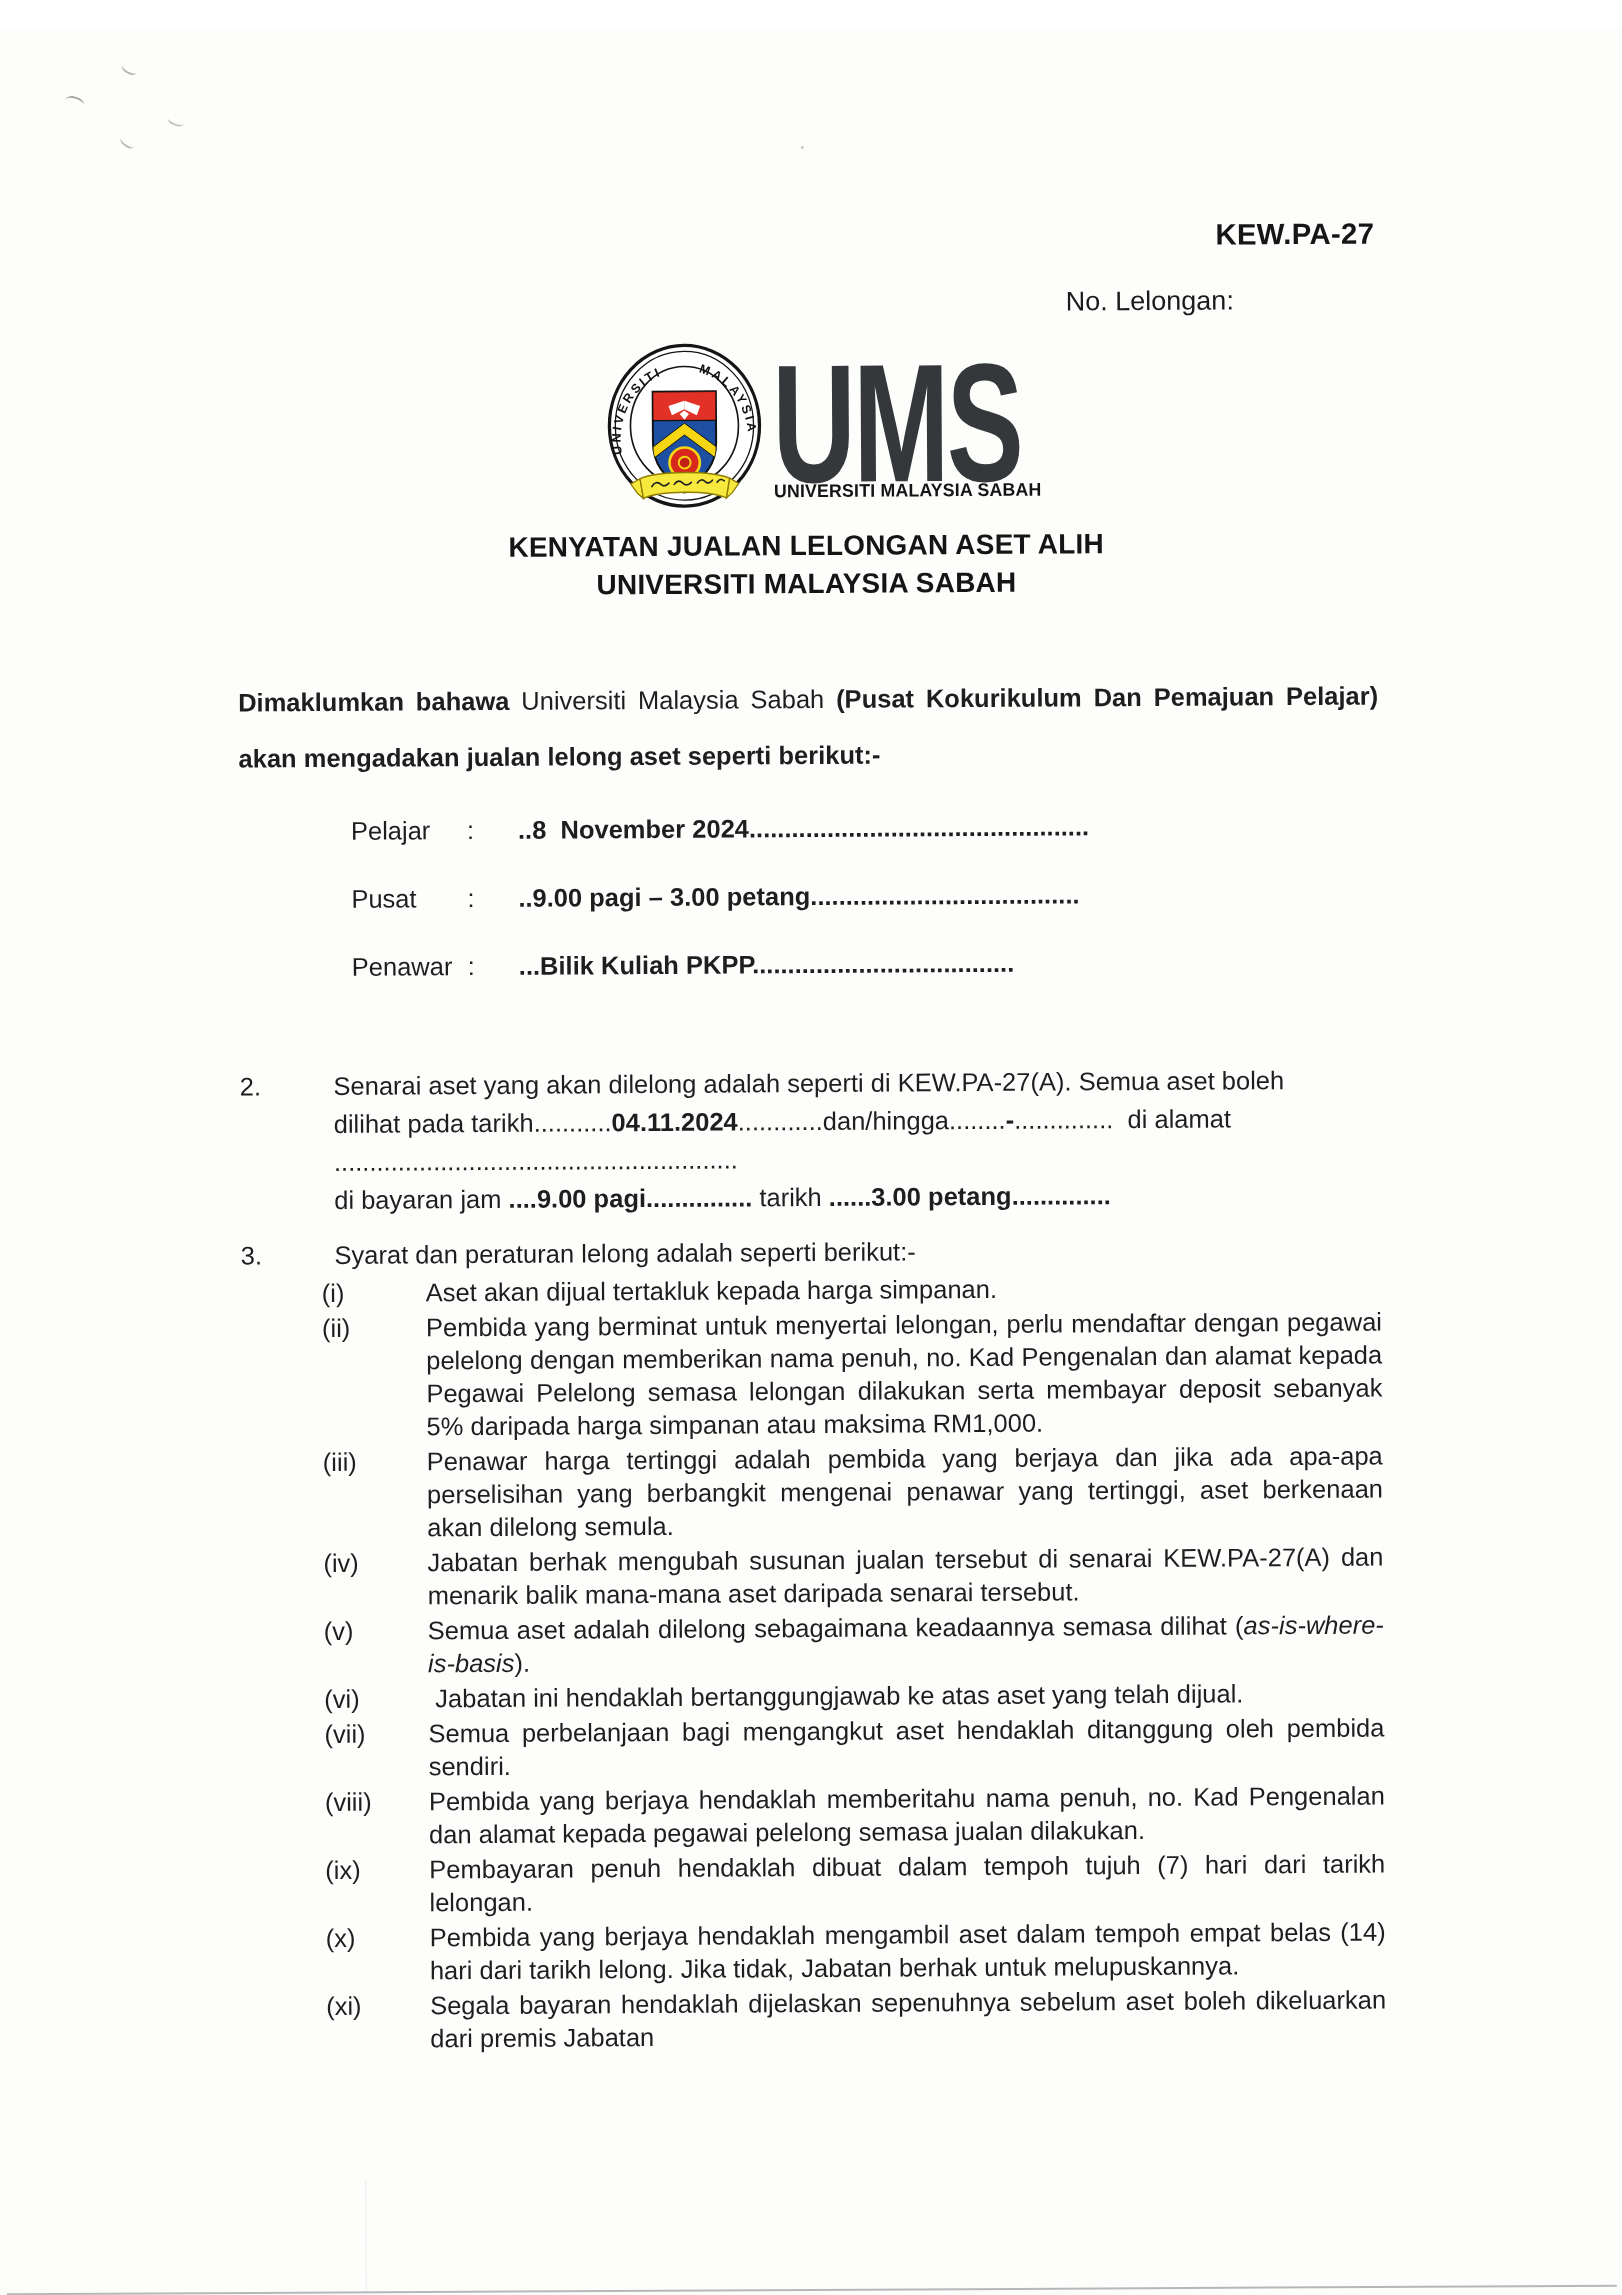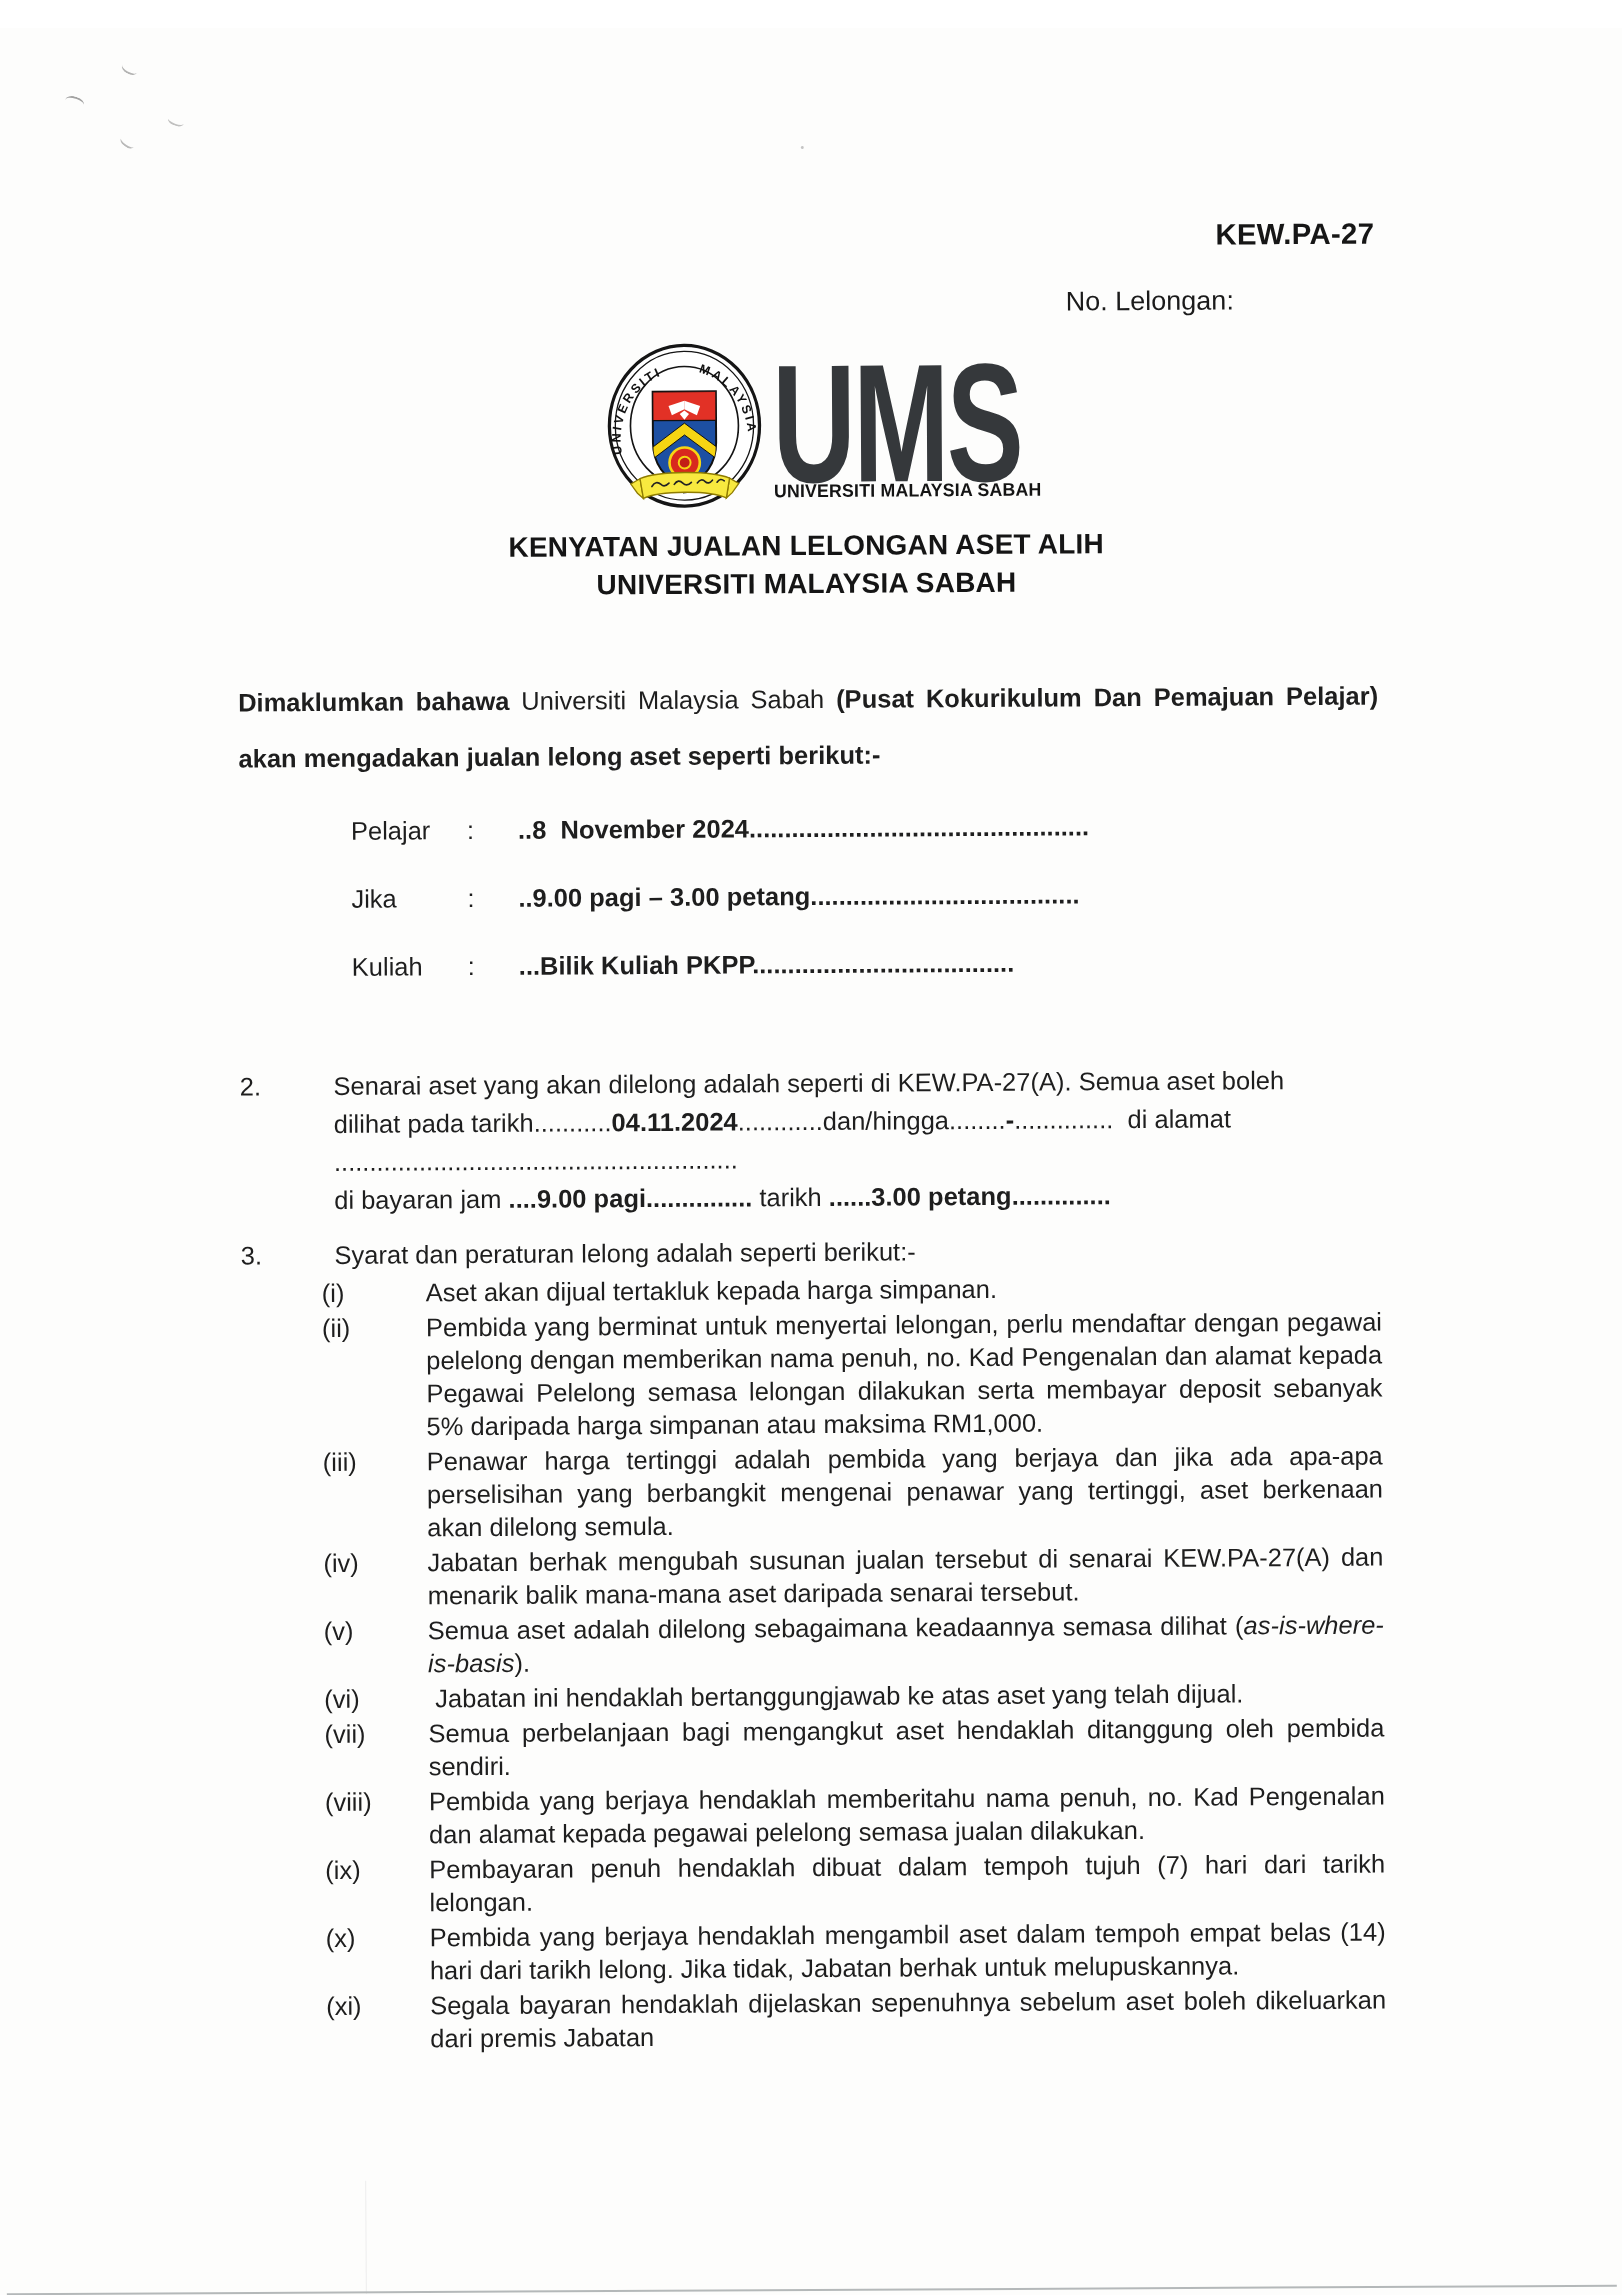--- a/index.html
+++ b/index.html
@@ -125,27 +125,27 @@
 
     <div class="schedule">
 
         <div class="sched-row">
           <span class="sched-label">Pelajar</span>
           <span class="sched-colon">:</span>
           <span class="sched-value">..8&nbsp; November 2024................................................</span>
         </div>
 
         <div class="sched-row">
-          <span class="sched-label">Jika</span>
+          <span class="sched-label">Pusat</span>
           <span class="sched-colon">:</span>
           <span class="sched-value">..9.00 pagi – 3.00 petang......................................</span>
         </div>
 
         <div class="sched-row">
-          <span class="sched-label">Kuliah</span>
+          <span class="sched-label">Penawar</span>
           <span class="sched-colon">:</span>
           <span class="sched-value">...Bilik Kuliah PKPP.....................................</span>
         </div>
       </div>
 
     <div class="sec2">
       <span class="sec-num">2.</span>
       <div class="sec2-body">
 
           <div class="sec2-line"><span>Senarai aset yang akan dilelong adalah seperti di KEW.PA-27(A). Semua aset boleh</span></div>

